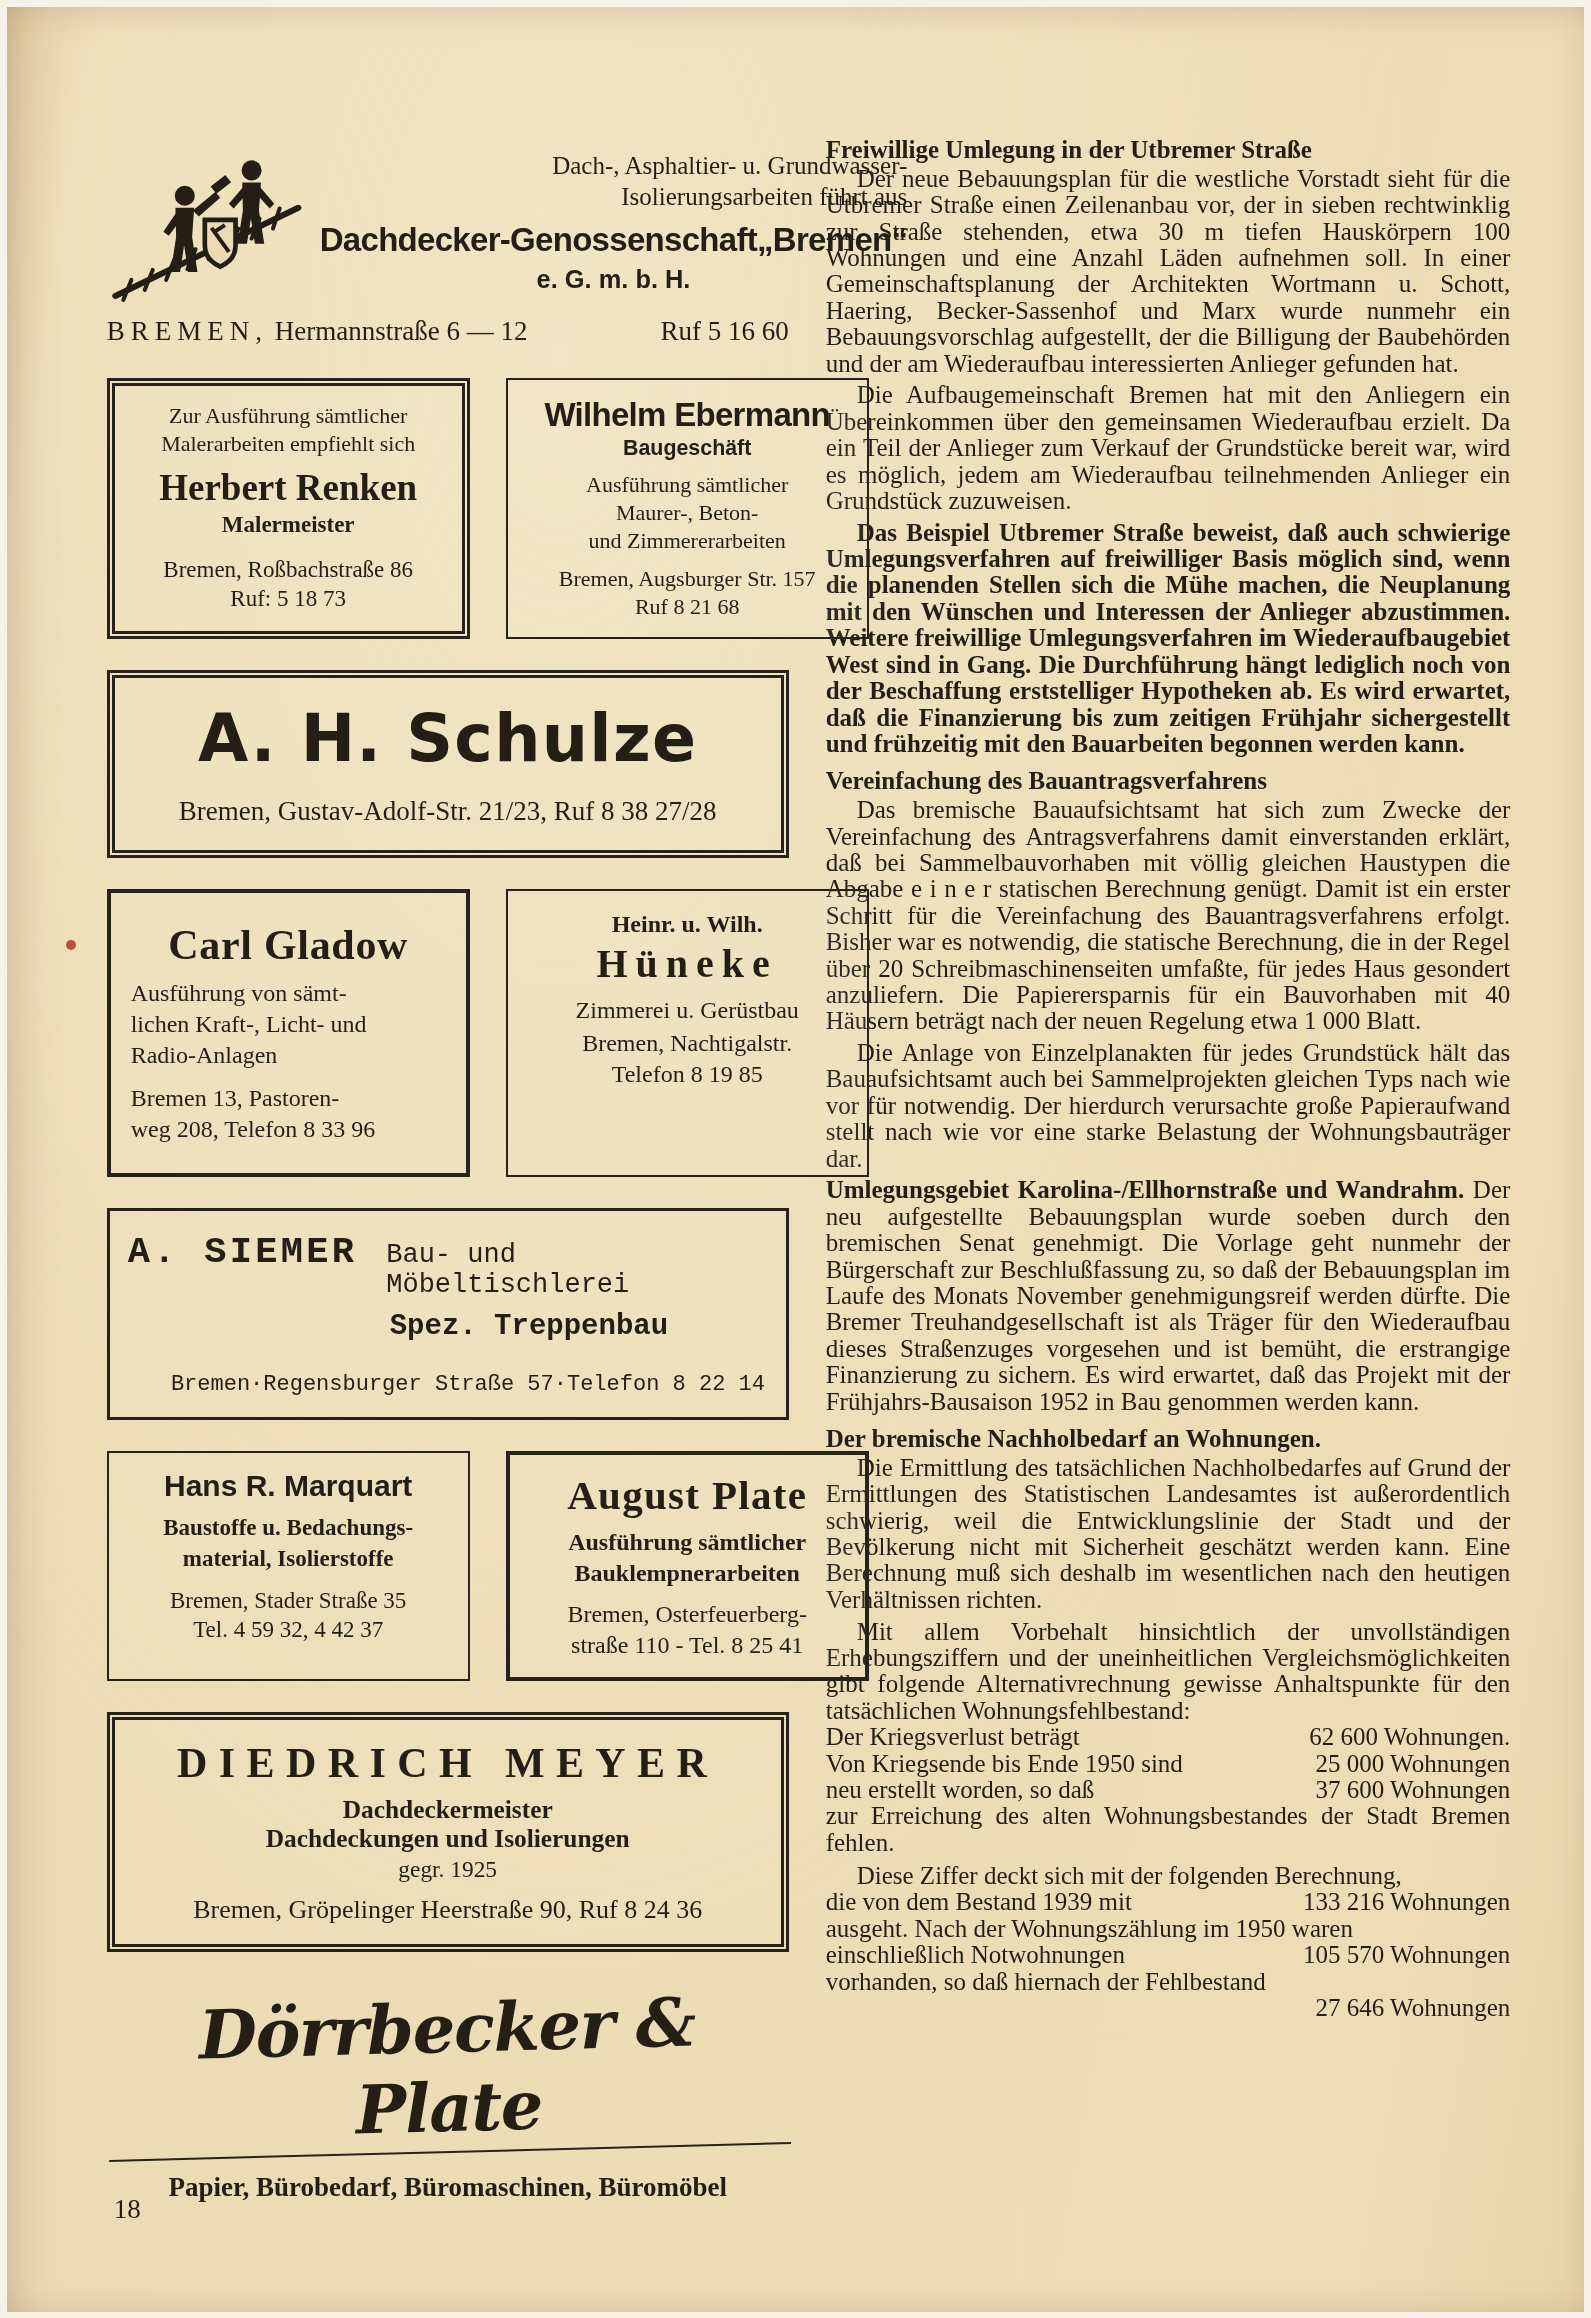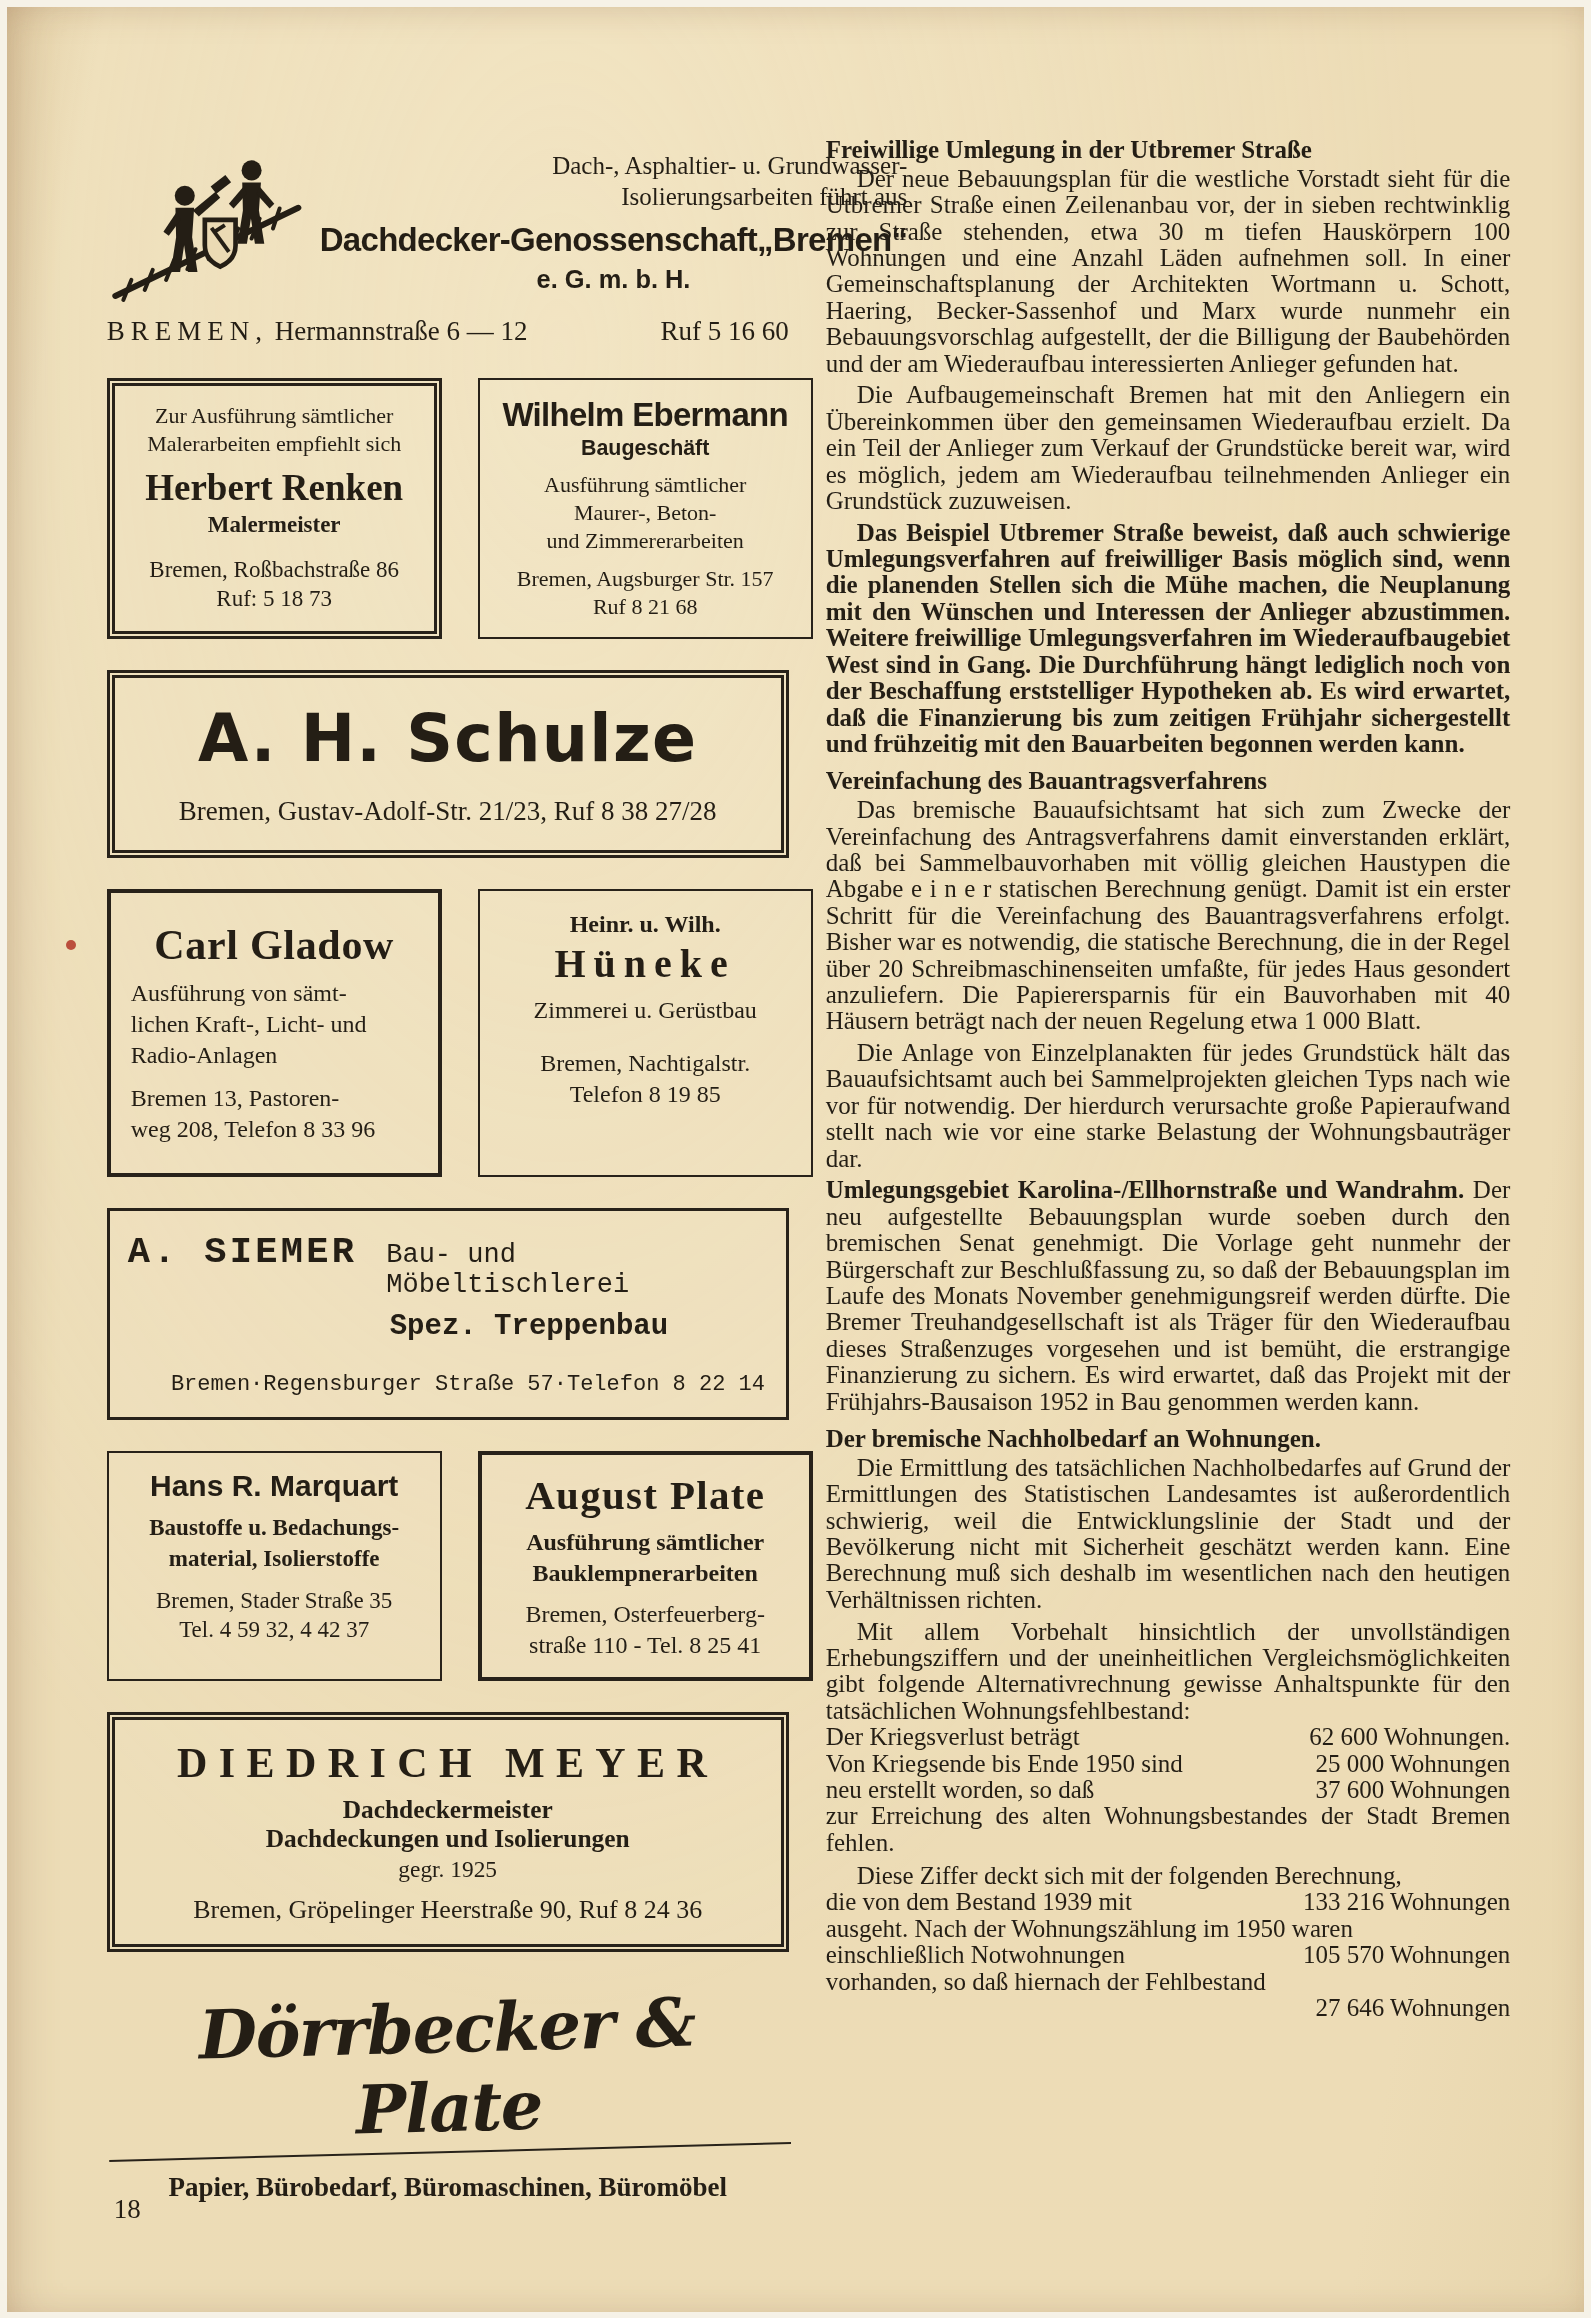--- a/index.html
+++ b/index.html
@@ -36,21 +36,21 @@
   .stat-row .num { white-space:nowrap; }
   .final { margin-top:6.7px; }
 
   
   .adgap { margin-bottom:31px; }
   .ad-row { display:flex; justify-content:space-between; gap:36px; }
   .box { border:3.3px solid #28221a; padding:16px 13.4px; text-align:center; background:rgba(255,250,235,.06); }
   .box.double { border:8px double #28221a; }
   .box.thin { border-width:2.7px; }
   .box.thick { border-width:4.7px; }
-  .half { width:335px; flex:none; }
+  .half { width:363px; flex:none; }
 
   
   .topad-main { display:flex; align-items:flex-start; gap:12px; }
   .topad-logo { width:201px; flex:none; margin-top:4px; }
   .topad-text { flex:1; text-align:center; padding-top:13.4px; }
   .ta-line { font-size:25px; line-height:31px;text-align:right; }
   .ta-name { font-family:"Liberation Sans", sans-serif; font-weight:bold; font-size:33px; letter-spacing:-0.7px; margin-top:9.4px; white-space:nowrap; }
   .ta-legal { font-family:"Liberation Sans", sans-serif; font-weight:bold; font-size:25.4px; margin-top:5.3px; }
   .topad-addr { display:flex; justify-content:space-between; align-items:baseline; font-size:27px; margin-top:6.7px; }
   .sp-city { letter-spacing:6px; }
@@ -77,21 +77,21 @@
   .gladow { text-align:left; padding:28px 20px; }
   .gladow .name { font-size:42px; font-weight:bold; text-align:center; margin-bottom:9.4px; letter-spacing:0.7px; }
   .gladow .line { font-size:24px; line-height:31px; }
   .gladow .addr { font-size:24px; line-height:31px; margin-top:12px; }
 
   
   .hueneke { padding:20px 13.4px; }
   .hueneke .pre { font-size:24px; font-weight:bold; }
   .hueneke .name { font-size:40px; font-weight:bold; letter-spacing:8px; margin:2.7px 0 9.4px; }
   .hueneke .role { font-size:24px; }
-  .hueneke .addr { font-size:24px; line-height:31px; margin-top:24px;text-align:center; }
+  .hueneke .addr { font-size:24px; line-height:31px; margin-top:4px;text-align:center; }
 
   
   .siemer { text-align:left; padding:20px 18px; font-family:Liberation Mono, monospace; }
   .siemer .row1 { display:flex; align-items:baseline; gap:29px; }
   .siemer .name { font-weight:bold; font-size:37px; letter-spacing:3.3px; white-space:nowrap; }
   .siemer .role { font-size:27px; }
   .siemer .spec { font-weight:bold; font-size:29px; margin-top:9.4px; padding-left:262px; }
   .siemer .row2 { display:flex; justify-content:flex-end; align-items:baseline; font-size:22px; margin-top:29px; padding:0 2.7px; }
 
   

